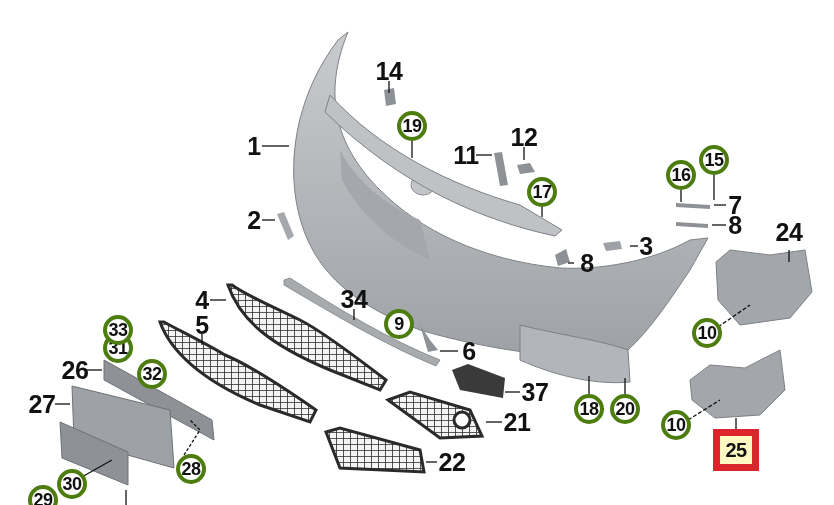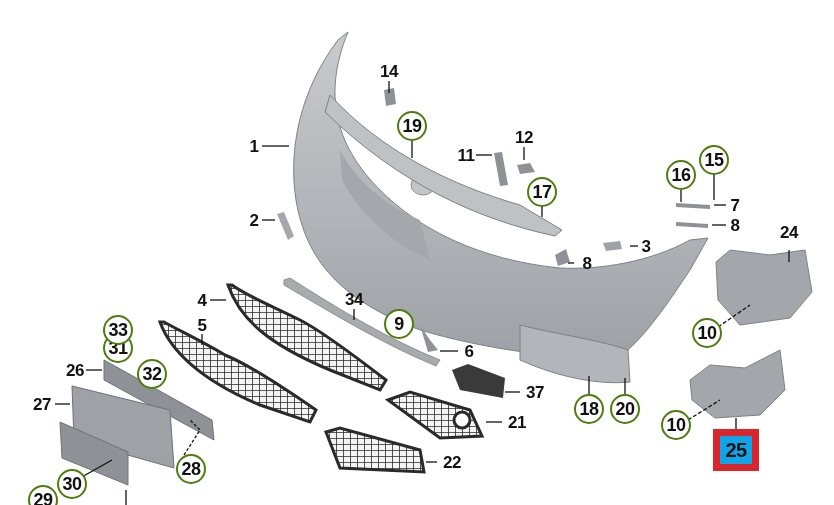--- a/index.html
+++ b/index.html
@@ -1,27 +1,27 @@
 <!DOCTYPE html>
 <html><head>
   <meta charset="utf-8">
   <style>
     html, body { margin: 0; padding: 0; background: #ffffff; }
     body { width: 834px; height: 505px; position: relative; overflow: hidden;
            font-family: "Liberation Sans", "DejaVu Sans", sans-serif; }
     #diagram { position: absolute; left: 0; top: 0; width: 834px; height: 505px; }
-    .callout { position: absolute; font-weight: 700; color: #111; font-size: 17px;
+    .callout { position: absolute; font-weight: 700; color: #111; font-size: 25px;
                line-height: 1; transform: translate(-50%, -50%); white-space: nowrap;
                letter-spacing: -0.5px; }
-    .callout.circled { width: 30px; height: 30px; border: 2px solid #4d7c0f; border-radius: 50%;
+    .callout.circled { width: 30px; height: 30px; border: 4px solid #4d7c0f; border-radius: 50%;
                        display: flex; align-items: center; justify-content: center;
                        background: #fff; box-sizing: border-box; font-size: 18px; }
     .callout.highlight { width: 46px; height: 42px; border: 7px solid #d9252b;
                          display: flex; align-items: center; justify-content: center;
-                         background: #0ea5e9; box-sizing: border-box; font-size: 20px; }
+                         background: #fef9c3; box-sizing: border-box; font-size: 20px; }
   </style>
 </head>
 <body>
 
 <div id="diagram">
   <svg width="834" height="505" viewBox="0 0 834 505">
     <defs>
       <pattern id="mesh" width="7" height="6" patternUnits="userSpaceOnUse">
         <rect width="7" height="6" fill="#f4f4f4"></rect>
         <path d="M0 0 H7 M0 0 V6" stroke="#2a2a2a" stroke-width="1.6"></path>

